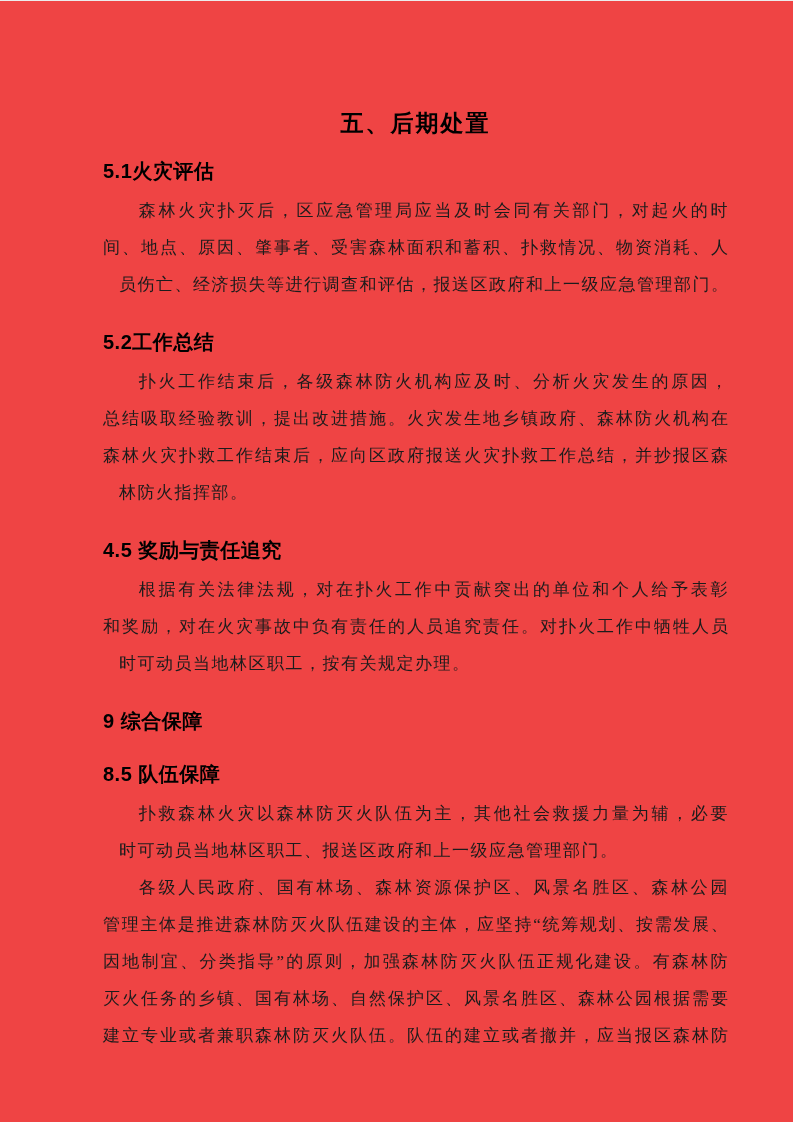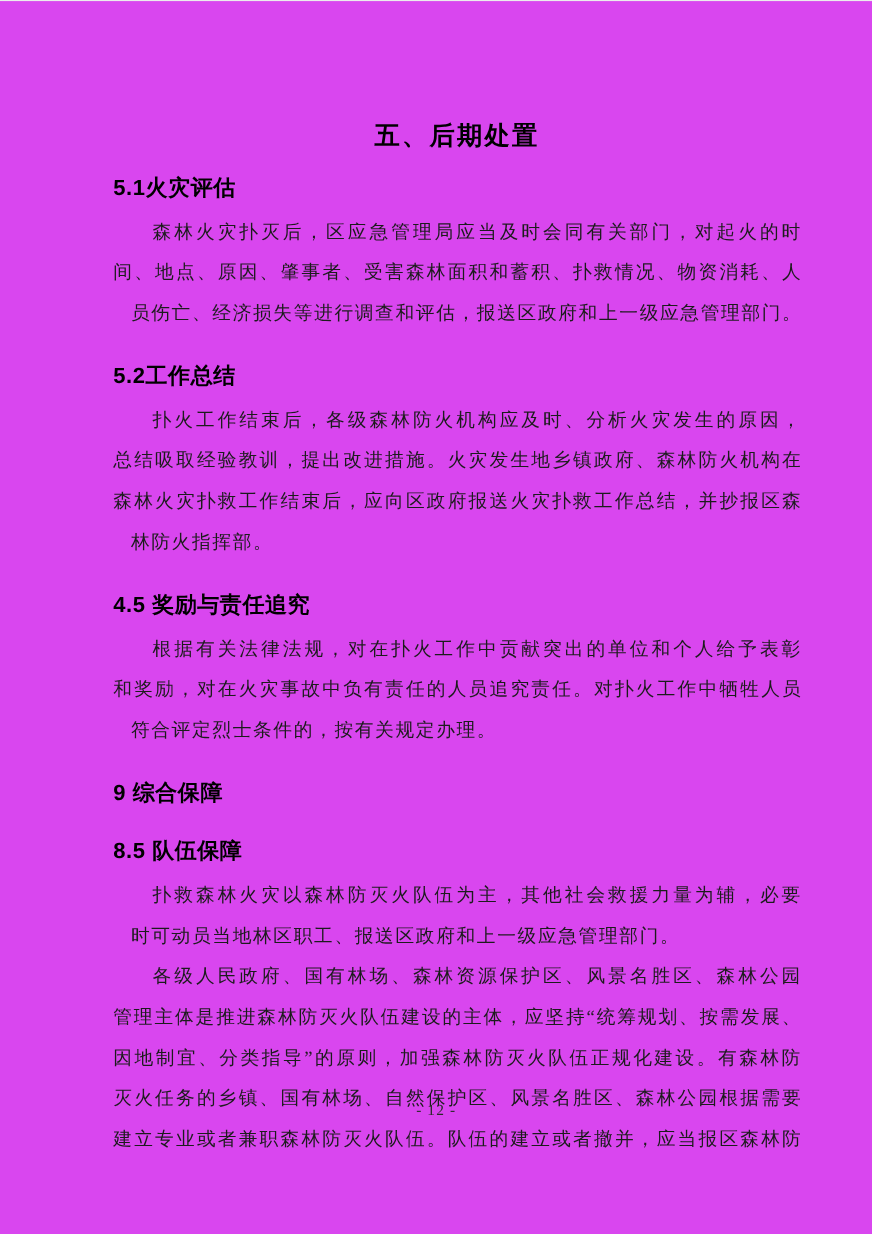--- a/index.html
+++ b/index.html
@@ -14,21 +14,21 @@
     color: #1c1c1c;
     overflow: hidden;
   }
   .page {
     position: relative;
     width: 793px;
     height: 1122px;
     box-sizing: border-box;
     padding: 108px 65px 0 103px;
     border-top: 1px solid #ececec;
-    background: #d946ef;
+    background: #ef4444;
   }
   .content {
     width: 625px;
   }
   .doc-title {
     font-family: "Liberation Sans", "DejaVu Sans", sans-serif;
     font-weight: 700;
     font-size: 23px;
     line-height: 28px;
     letter-spacing: 2px;
@@ -332,21 +332,21 @@
             <span>扑</span>
             <span>火</span>
             <span>工</span>
             <span>作</span>
             <span>中</span>
             <span>牺</span>
             <span>牲</span>
             <span>人</span>
             <span>员</span>
           </div>
-          <div class="line plain">符合评定烈士条件的，按有关规定办理。</div>
+          <div class="line plain">时可动员当地林区职工，按有关规定办理。</div>
         </div>
         <div class="sec-heading">9 综合保障</div>
         <div class="sec-heading">8.5 队伍保障</div>
         <div class="para">
           <div class="line just">
             <span class="indent"></span>
             <span>扑</span>
             <span>救</span>
             <span>森</span>
             <span>林</span>
@@ -550,14 +550,13 @@
             <span>当</span>
             <span>报</span>
             <span>区</span>
             <span>森</span>
             <span>林</span>
             <span>防</span>
           </div>
         </div>
       </div>
   </div>
-  <div class="page-number">- 12 -</div>
 </div>
 
 </body></html>

